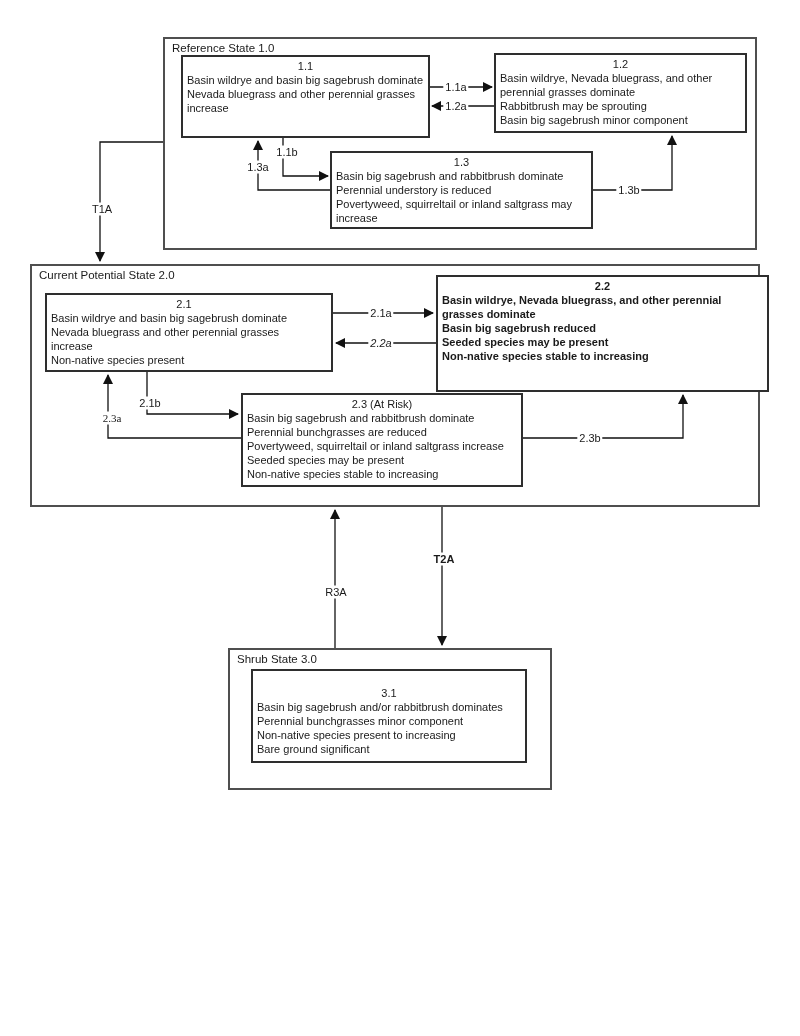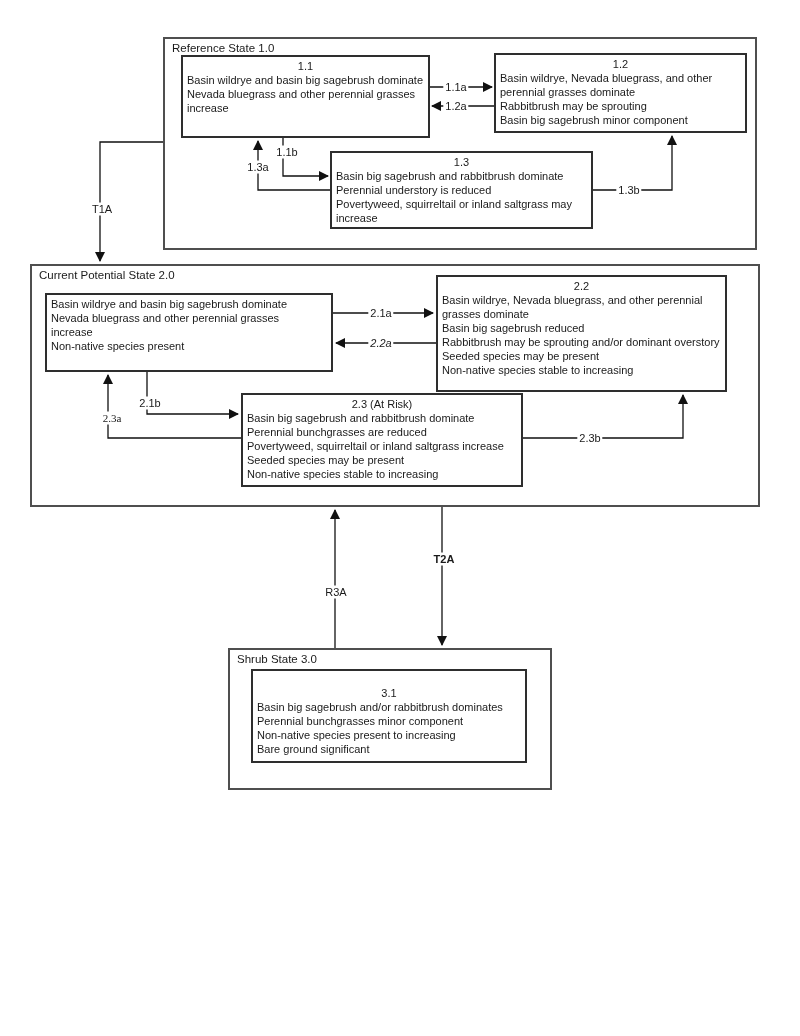--- a/index.html
+++ b/index.html
@@ -33,21 +33,21 @@
   .community{
     position:absolute;border:2px solid #2e2e2e;background:#ffffff;
     box-sizing:border-box;font-size:11px;line-height:14px;
     padding:2px 4px 0 4px;overflow:hidden;
   }
   .ctitle{text-align:center;}
   #box-c11{left:181px;top:55px;width:249px;height:83px;}
   #box-c12{left:494px;top:53px;width:253px;height:80px;}
   #box-c13{left:330px;top:151px;width:263px;height:78px;}
   #box-c21{left:45px;top:293px;width:288px;height:79px;padding-right:14px;}
-  #box-c22{left:436px;top:275px;width:291px;height:117px;}
+  #box-c22{left:436px;top:275px;width:333px;height:117px;font-weight:bold;}
   #box-c23{left:241px;top:393px;width:282px;height:94px;}
   #box-c31{left:251px;top:669px;width:276px;height:94px;padding-top:15px;}
 
   
   svg.arrows{position:absolute;left:0;top:0;pointer-events:none;}
   .pathway-label{
     position:absolute;transform:translate(-50%,-50%);
     background:#ffffff;padding:0 2px;font-size:11px;line-height:13px;
     white-space:nowrap;
   }
@@ -82,30 +82,30 @@
   </div>
 
   <div class="community" id="box-c13">
     <div class="ctitle">1.3</div>
     <div>Basin big sagebrush and rabbitbrush dominate</div>
     <div>Perennial understory is reduced</div>
     <div>Povertyweed, squirreltail or inland saltgrass may increase</div>
   </div>
 
   <div class="community" id="box-c21">
+    <div class="ctitle">2.1</div>
     <div>Basin wildrye and basin big sagebrush dominate</div>
     <div>Nevada bluegrass and other perennial grasses increase</div>
     <div>Non-native species present</div>
   </div>
 
   <div class="community" id="box-c22">
     <div class="ctitle">2.2</div>
     <div>Basin wildrye, Nevada bluegrass, and other perennial grasses dominate</div>
     <div>Basin big sagebrush reduced</div>
-    <div>Rabbitbrush may be sprouting and/or dominant overstory</div>
     <div>Seeded species may be present</div>
     <div>Non-native species stable to increasing</div>
   </div>
 
   <div class="community" id="box-c23">
     <div class="ctitle">2.3 (At Risk)</div>
     <div>Basin big sagebrush and rabbitbrush dominate</div>
     <div>Perennial bunchgrasses are reduced</div>
     <div>Povertyweed, squirreltail or inland saltgrass increase</div>
     <div>Seeded species may be present</div>

